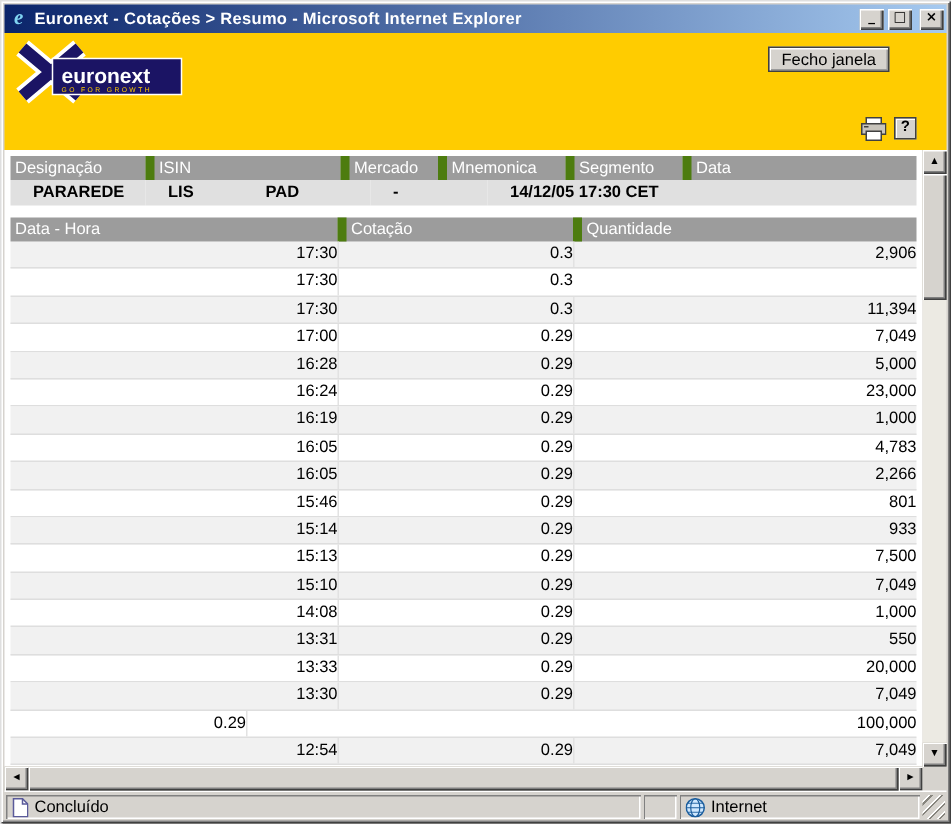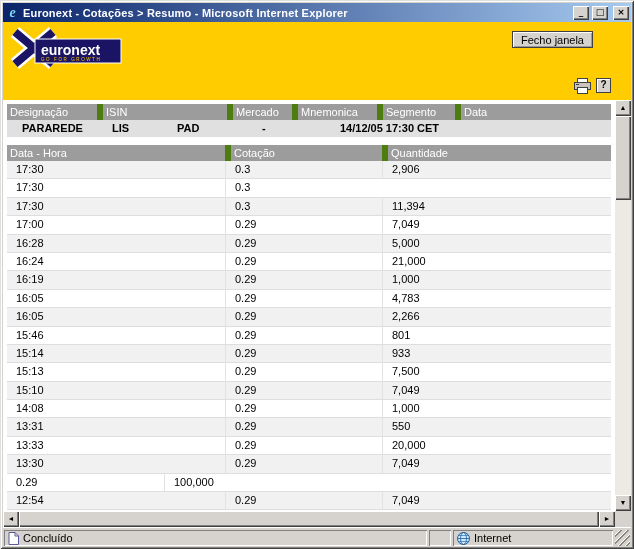--- a/index.html
+++ b/index.html
@@ -71,21 +71,21 @@
   .drow{height:17px;}
   .sdcell{
     background:#E0E0E0;color:#000;font-size:11px;font-weight:bold;
     line-height:17px;padding-left:15px;white-space:nowrap;overflow:hidden;
   }
   .tbl-gap{height:8px;}
   .qrow{height:18.4px;border-bottom:1px solid #DEDEDE;}
   .qrow:nth-child(odd){background:#F1F1F1;}
   .qcell{
     font-size:11px;color:#000;line-height:17px;padding-left:9px;
-    white-space:nowrap;overflow:hidden;
+    white-space:nowrap;overflow:hidden;text-align:right;
   }
   .qcell+.qcell{border-left:1px solid #E2E2E2;}
   .vscroll{position:relative;background:#ECEAE3;grid-column:2;grid-row:1;}
   .sbtn{
     width:16px;height:16px;flex:0 0 16px;
     background:var(--chrome,#D6D3CE);
     box-shadow:inset 1px 1px 0 #fff, inset -1px -1px 0 #404040, inset -2px -2px 0 #808080;
     font-size:7px;line-height:15px;text-align:center;color:#000;user-select:none;
   }
   .vscroll .sbtn{position:absolute;left:0;}
@@ -194,21 +194,21 @@
             <div class="qcell" style="flex: 1 1 0%;">7,049</div>
           </div>
           <div class="qrow">
             <div class="qcell" style="width: 218px;">16:28</div>
             <div class="qcell" style="width: 157px;">0.29</div>
             <div class="qcell" style="flex: 1 1 0%;">5,000</div>
           </div>
           <div class="qrow">
             <div class="qcell" style="width: 218px;">16:24</div>
             <div class="qcell" style="width: 157px;">0.29</div>
-            <div class="qcell" style="flex: 1 1 0%;">21,000</div>
+            <div class="qcell" style="flex: 1 1 0%;">23,000</div>
           </div>
           <div class="qrow">
             <div class="qcell" style="width: 218px;">16:19</div>
             <div class="qcell" style="width: 157px;">0.29</div>
             <div class="qcell" style="flex: 1 1 0%;">1,000</div>
           </div>
           <div class="qrow">
             <div class="qcell" style="width: 218px;">16:05</div>
             <div class="qcell" style="width: 157px;">0.29</div>
             <div class="qcell" style="flex: 1 1 0%;">4,783</div>

